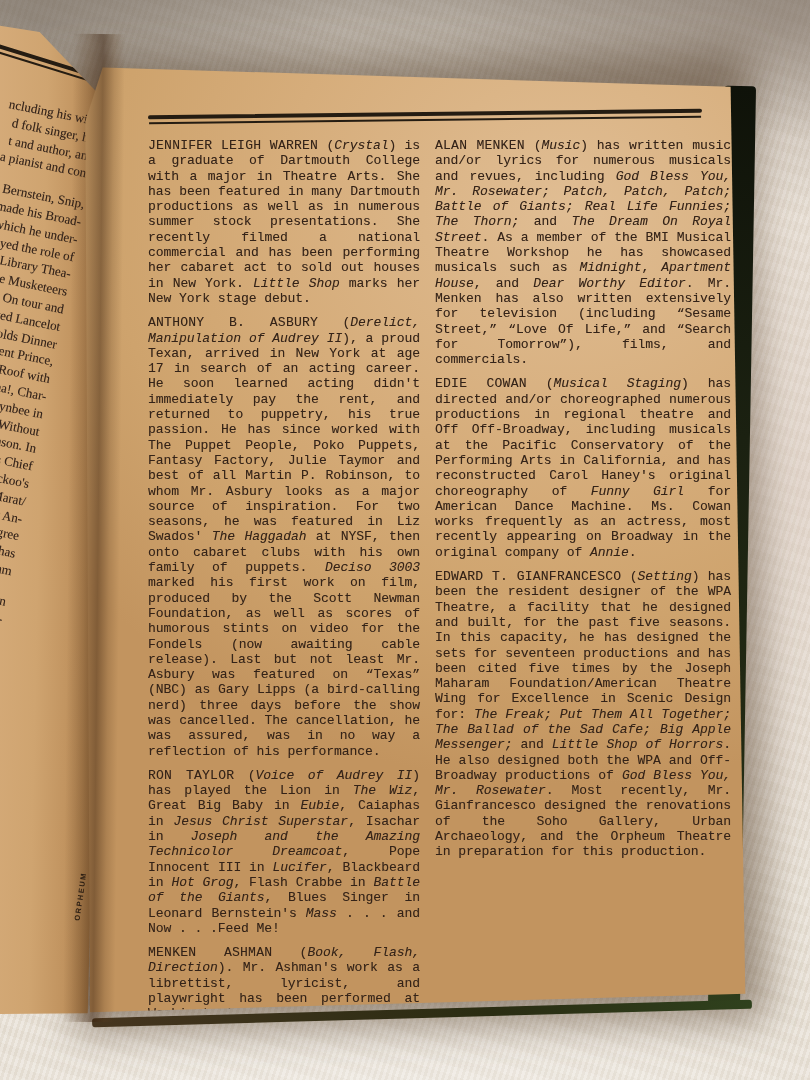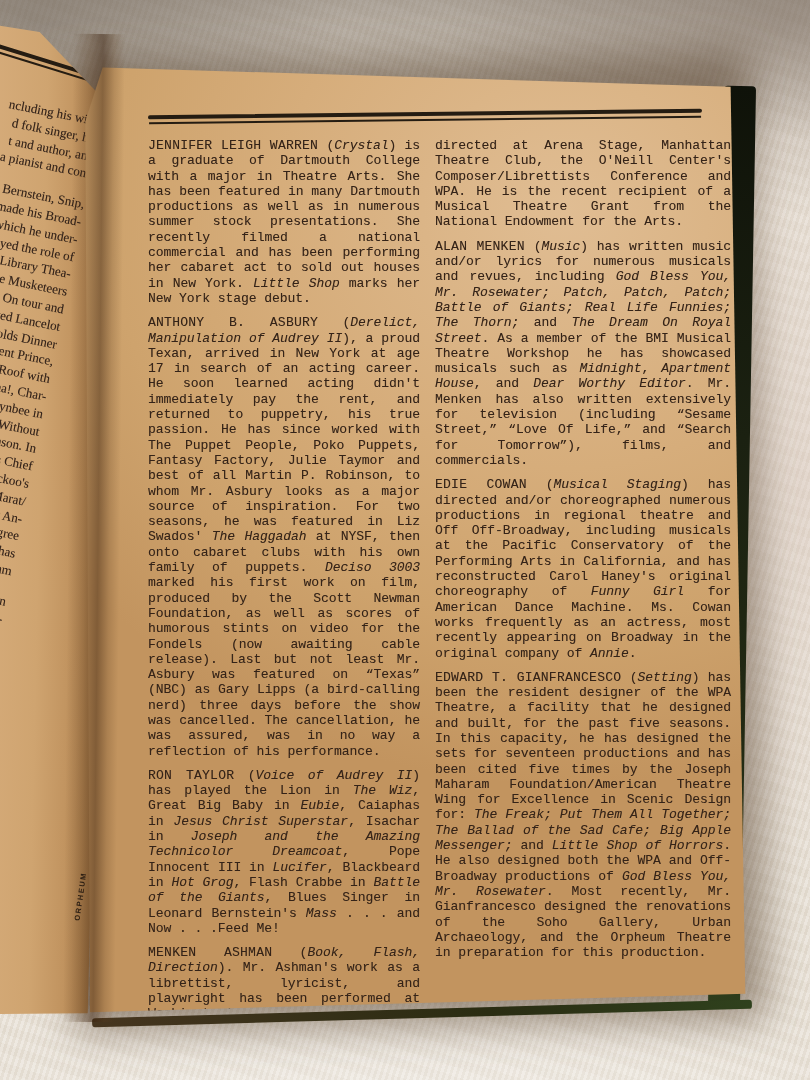--- a/index.html
+++ b/index.html
@@ -129,21 +129,20 @@
   <div class="main-page">
     <div class="top-rule dbl-rule"></div>
     <div class="cols">
       <div class="col col-l">
           <p class="bio"><span class="bio-name">JENNIFER LEIGH WARREN</span><span> (</span><span class="it">Crystal</span><span>)</span><span> is a graduate of Dartmouth College with a major in Theatre Arts. She has been featured in many Dartmouth productions as well as in numerous summer stock presentations. She recently filmed a national commercial and has been performing her cabaret act to sold out houses in New York. </span><span class="it">Little Shop</span><span> marks her New York stage debut.</span></p>
           <p class="bio"><span class="bio-name">ANTHONY B. ASBURY</span><span> (</span><span class="it">Derelict, Manipulation of Audrey II</span><span>)</span><span>, a proud Texan, arrived in New York at age 17 in search of an acting career. He soon learned acting didn't immediately pay the rent, and returned to puppetry, his true passion. He has since worked with The Puppet People, Poko Puppets, Fantasy Factory, Julie Taymor and best of all Martin P. Robinson, to whom Mr. Asbury looks as a major source of inspiration. For two seasons, he was featured in Liz Swados' </span><span class="it">The Haggadah</span><span> at NYSF, then onto cabaret clubs with his own family of puppets. </span><span class="it">Deciso 3003</span><span> marked his first work on film, produced by the Scott Newman Foundation, as well as scores of humorous stints on video for the Fondels (now awaiting cable release). Last but not least Mr. Asbury was featured on “Texas” (NBC) as Gary Lipps (a bird-calling nerd) three days before the show was cancelled. The cancellation, he was assured, was in no way a reflection of his performance.</span></p>
           <p class="bio"><span class="bio-name">RON TAYLOR</span><span> (</span><span class="it">Voice of Audrey II</span><span>)</span><span> has played the Lion in </span><span class="it">The Wiz</span><span>, Great Big Baby in </span><span class="it">Eubie</span><span>, Caiaphas in </span><span class="it">Jesus Christ Superstar</span><span>, Isachar in </span><span class="it">Joseph and the Amazing Technicolor Dreamcoat</span><span>, Pope Innocent III in </span><span class="it">Lucifer</span><span>, Blackbeard in </span><span class="it">Hot Grog</span><span>, Flash Crabbe in </span><span class="it">Battle of the Giants</span><span>, Blues Singer in Leonard Bernstein's </span><span class="it">Mass</span><span> . . . and Now . . .Feed Me!</span></p>
           <p class="bio"><span class="bio-name">MENKEN ASHMAN</span><span> (</span><span class="it">Book, Flash, Direction</span><span>)</span><span>. Mr. Ashman's work as a librettist, lyricist, and playwright has been performed at Washington's Arena Stage, Houston Grand Opera, Pittsburgh Light Opera, Princeton's McCarter Theatre and Philadelphia's Annenberg Center. He has</span></p>
         </div>
       <div class="col col-r">
-          <p class="bio"><span>directed at Arena Stage, Manhattan Theatre Club, the O'Neill Center's Composer/Librettists Conference and WPA. He is the recent recipient of a Musical Theatre Grant from the National Endowment for the Arts.</span></p>
           <p class="bio"><span class="bio-name">ALAN MENKEN</span><span> (</span><span class="it">Music</span><span>)</span><span> has written music and/or lyrics for numerous musicals and revues, including </span><span class="it">God Bless You, Mr. Rosewater; Patch, Patch, Patch; Battle of Giants; Real Life Funnies; The Thorn;</span><span> and </span><span class="it">The Dream On Royal Street</span><span>. As a member of the BMI Musical Theatre Workshop he has showcased musicals such as </span><span class="it">Midnight</span><span>, </span><span class="it">Apartment House</span><span>, and </span><span class="it">Dear Worthy Editor</span><span>. Mr. Menken has also written extensively for television (including “Sesame Street,” “Love Of Life,” and “Search for Tomorrow”), films, and commercials.</span></p>
           <p class="bio"><span class="bio-name">EDIE COWAN</span><span> (</span><span class="it">Musical Staging</span><span>)</span><span> has directed and/or choreographed numerous productions in regional theatre and Off Off-Broadway, including musicals at the Pacific Conservatory of the Performing Arts in California, and has reconstructed Carol Haney's original choreography of </span><span class="it">Funny Girl</span><span> for American Dance Machine. Ms. Cowan works frequently as an actress, most recently appearing on Broadway in the original company of </span><span class="it">Annie</span><span>.</span></p>
           <p class="bio"><span class="bio-name">EDWARD T. GIANFRANCESCO</span><span> (</span><span class="it">Setting</span><span>)</span><span> has been the resident designer of the WPA Theatre, a facility that he designed and built, for the past five seasons. In this capacity, he has designed the sets for seventeen productions and has been cited five times by the Joseph Maharam Foundation/American Theatre Wing for Excellence in Scenic Design for: </span><span class="it">The Freak; Put Them All Together; The Ballad of the Sad Cafe; Big Apple Messenger;</span><span> and </span><span class="it">Little Shop of Horrors</span><span>. He also designed both the WPA and Off-Broadway productions of </span><span class="it">God Bless You, Mr. Rosewater</span><span>. Most recently, Mr. Gianfrancesco designed the renovations of the Soho Gallery, Urban Archaeology, and the Orpheum Theatre in preparation for this production.</span></p>
         </div>
     </div>
   </div>
 
   <div class="gutter"></div>
   <div class="spine-label">ORPHEUM</div>
 </div>

